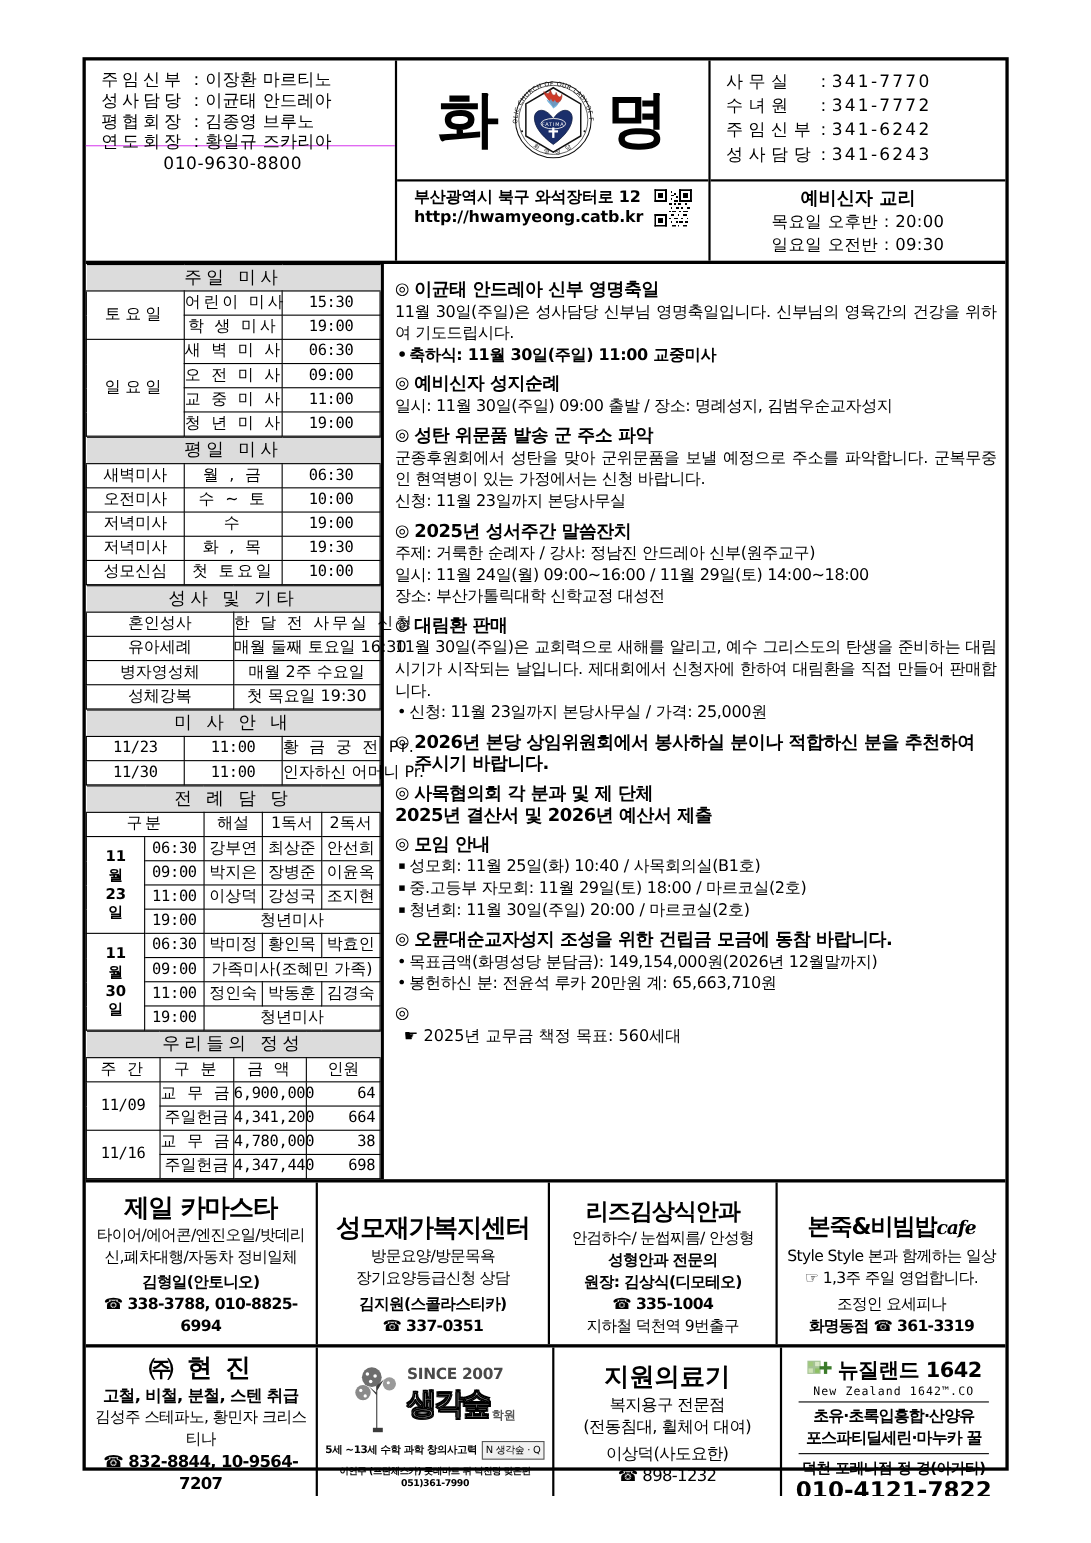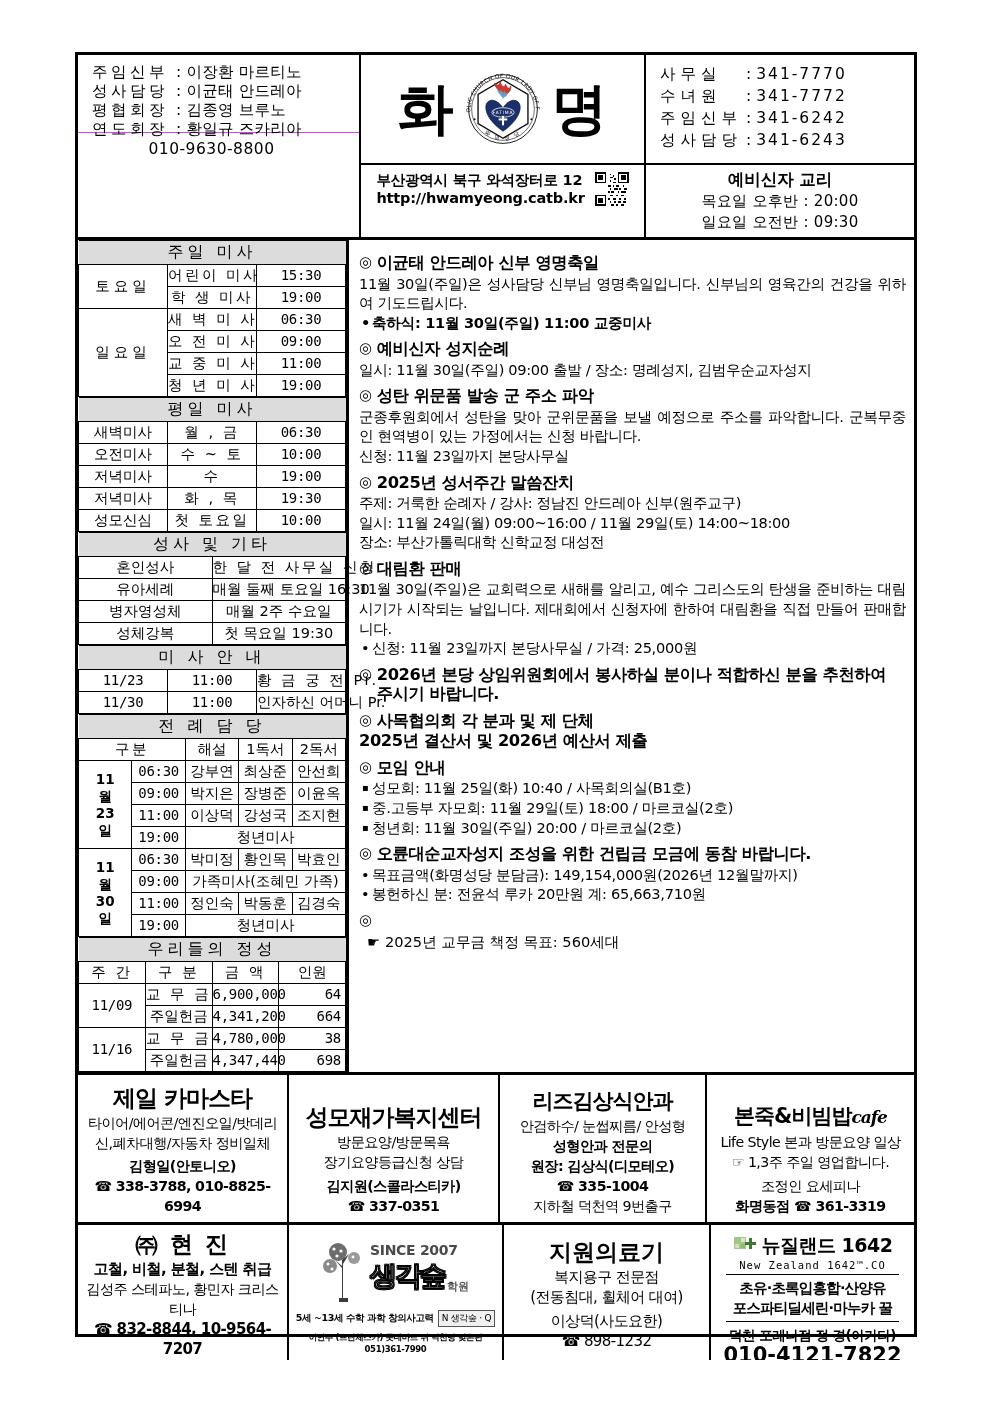--- a/index.html
+++ b/index.html
@@ -578,21 +578,21 @@
       <div class="ad" style="width:207px">
         <div class="ad-title" style="font-size:21px">리즈김상식안과</div>
         <div class="ad-l">안검하수/ 눈썹찌름/ 안성형</div>
         <div class="ad-l bold">성형안과 전문의</div>
         <div class="ad-l bold">원장: 김상식(디모테오)</div>
         <div class="ad-l bold">☎ 335-1004</div>
         <div class="ad-l">지하철 덕천역 9번출구</div>
       </div>
       <div class="ad" style="flex:1">
         <div class="ad-title" style="font-size:21px"><span>본죽&amp;비빔밥</span><span style="font-style:italic;font-family:'DejaVu Serif',serif;font-size:17px;font-weight:700">cafe</span></div>
-        <div class="ad-l">Life Style 본과 방문요양 일상</div>
+        <div class="ad-l">Style Style 본과 함께하는 일상</div>
         <div class="ad-l">☞ 1,3주 주일 영업합니다.</div>
         <div class="ad-gap"></div>
         <div class="ad-l">조정인 요세피나</div>
         <div class="ad-l bold">화명동점 ☎ 361-3319</div>
       </div>
     </div>
 
     <div class="ad-row second" style="height:138px">
       <div class="ad" style="width:211px;justify-content:center">
         <div class="ad-title" style="letter-spacing:2px">㈜ 현 진</div>

